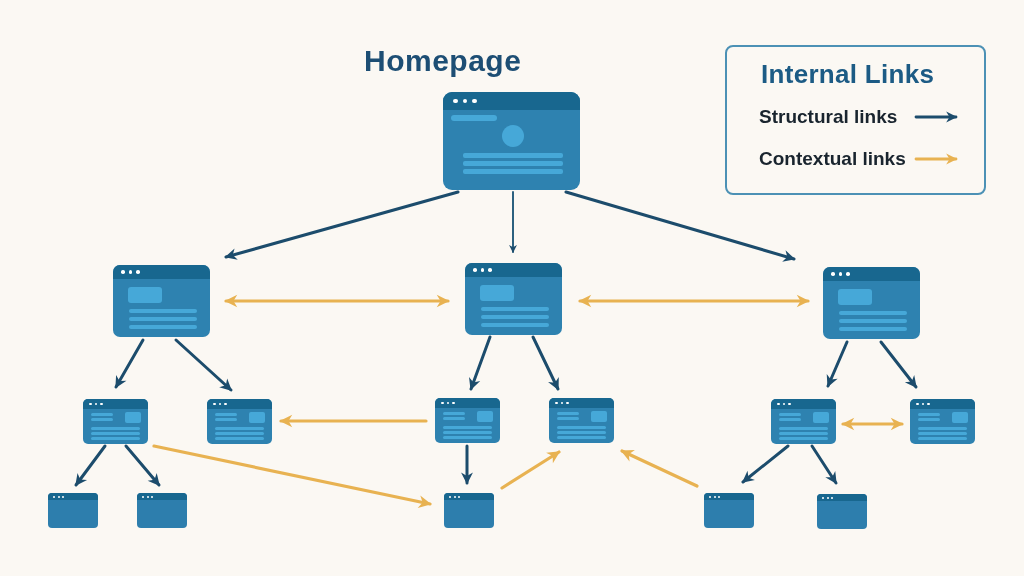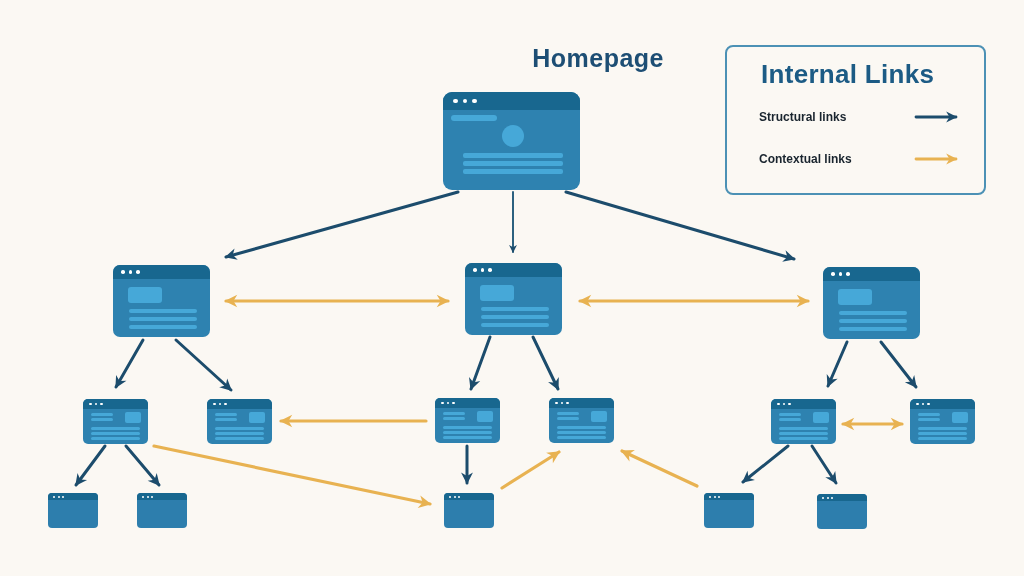--- a/index.html
+++ b/index.html
@@ -4,22 +4,22 @@
 <style>
   :root{
     --page-bg:#fbf8f3; --structural-link:#1c4c6c; --contextual-link:#e8b251;
     --window-bar:#18678f; --window-body:#2e82b0; --window-accent:#46a8d8;
     --title-text:#1d4e74; --legend-title-text:#1c5b85; --legend-label-text:#19242e;
     --legend-border:#4c91b5;
   }
   html,body{margin:0;padding:0;}
   body{font-family:"Liberation Sans",sans-serif;background:#ddd;}
   .stage{position:relative;width:1024px;height:576px;background:var(--page-bg,#fbf8f3);overflow:hidden;}
-  .page-title{position:absolute;left:364px;top:44px;width:300px;text-align:right;
-    font-size:25px;font-weight:700;color:var(--title-text,#1d4e74);letter-spacing:.5px;}
+  .page-title{position:absolute;left:364px;top:44px;width:300px;text-align:left;
+    font-size:30px;font-weight:700;color:var(--title-text,#1d4e74);letter-spacing:.5px;}
   svg.links{position:absolute;left:0;top:0;pointer-events:none;}
   .edge-s{stroke:var(--structural-link);stroke-width:3;fill:none;stroke-linecap:round;}
   .edge-s-thin{stroke:#2c617f;stroke-width:2;fill:none;stroke-linecap:round;}
   .edge-c{stroke:var(--contextual-link);stroke-width:3.2;fill:none;stroke-linecap:round;}
   .mh-dark{fill:var(--structural-link);}
   .mh-yellow{fill:var(--contextual-link);}
 
   
   .win{position:absolute;background:var(--window-body);}
   .win .bar{position:absolute;left:0;top:0;right:0;background:var(--window-bar);
@@ -58,21 +58,21 @@
   .win-xs .bar{height:7px;border-radius:4px 4px 0 0;gap:2.5px;padding-left:5px;}
   .win-xs .dot{width:2px;height:2px;}
 
   
   .legend{position:absolute;left:725px;top:45px;width:261px;height:150px;box-sizing:border-box;
     border:2.5px solid var(--legend-border,#4c91b5);border-radius:8px;}
   .legend-title{position:absolute;left:34px;top:12px;font-size:26px;font-weight:700;
     color:var(--legend-title-text,#1c5b85);letter-spacing:.3px;}
   .legend-row{position:absolute;left:32px;right:20px;height:24px;display:flex;
     align-items:center;justify-content:space-between;}
-  .legend-row .lbl{font-size:12px;font-weight:700;color:var(--legend-label-text,#19242e);}
+  .legend-row .lbl{font-size:19px;font-weight:700;color:var(--legend-label-text,#19242e);}
   .legend-row.r1{top:58px;}
   .legend-row.r2{top:100px;}
 </style>
 </head>
 <body>
 
 <div class="stage">
 
   <div class="page-title">Homepage</div>
 

